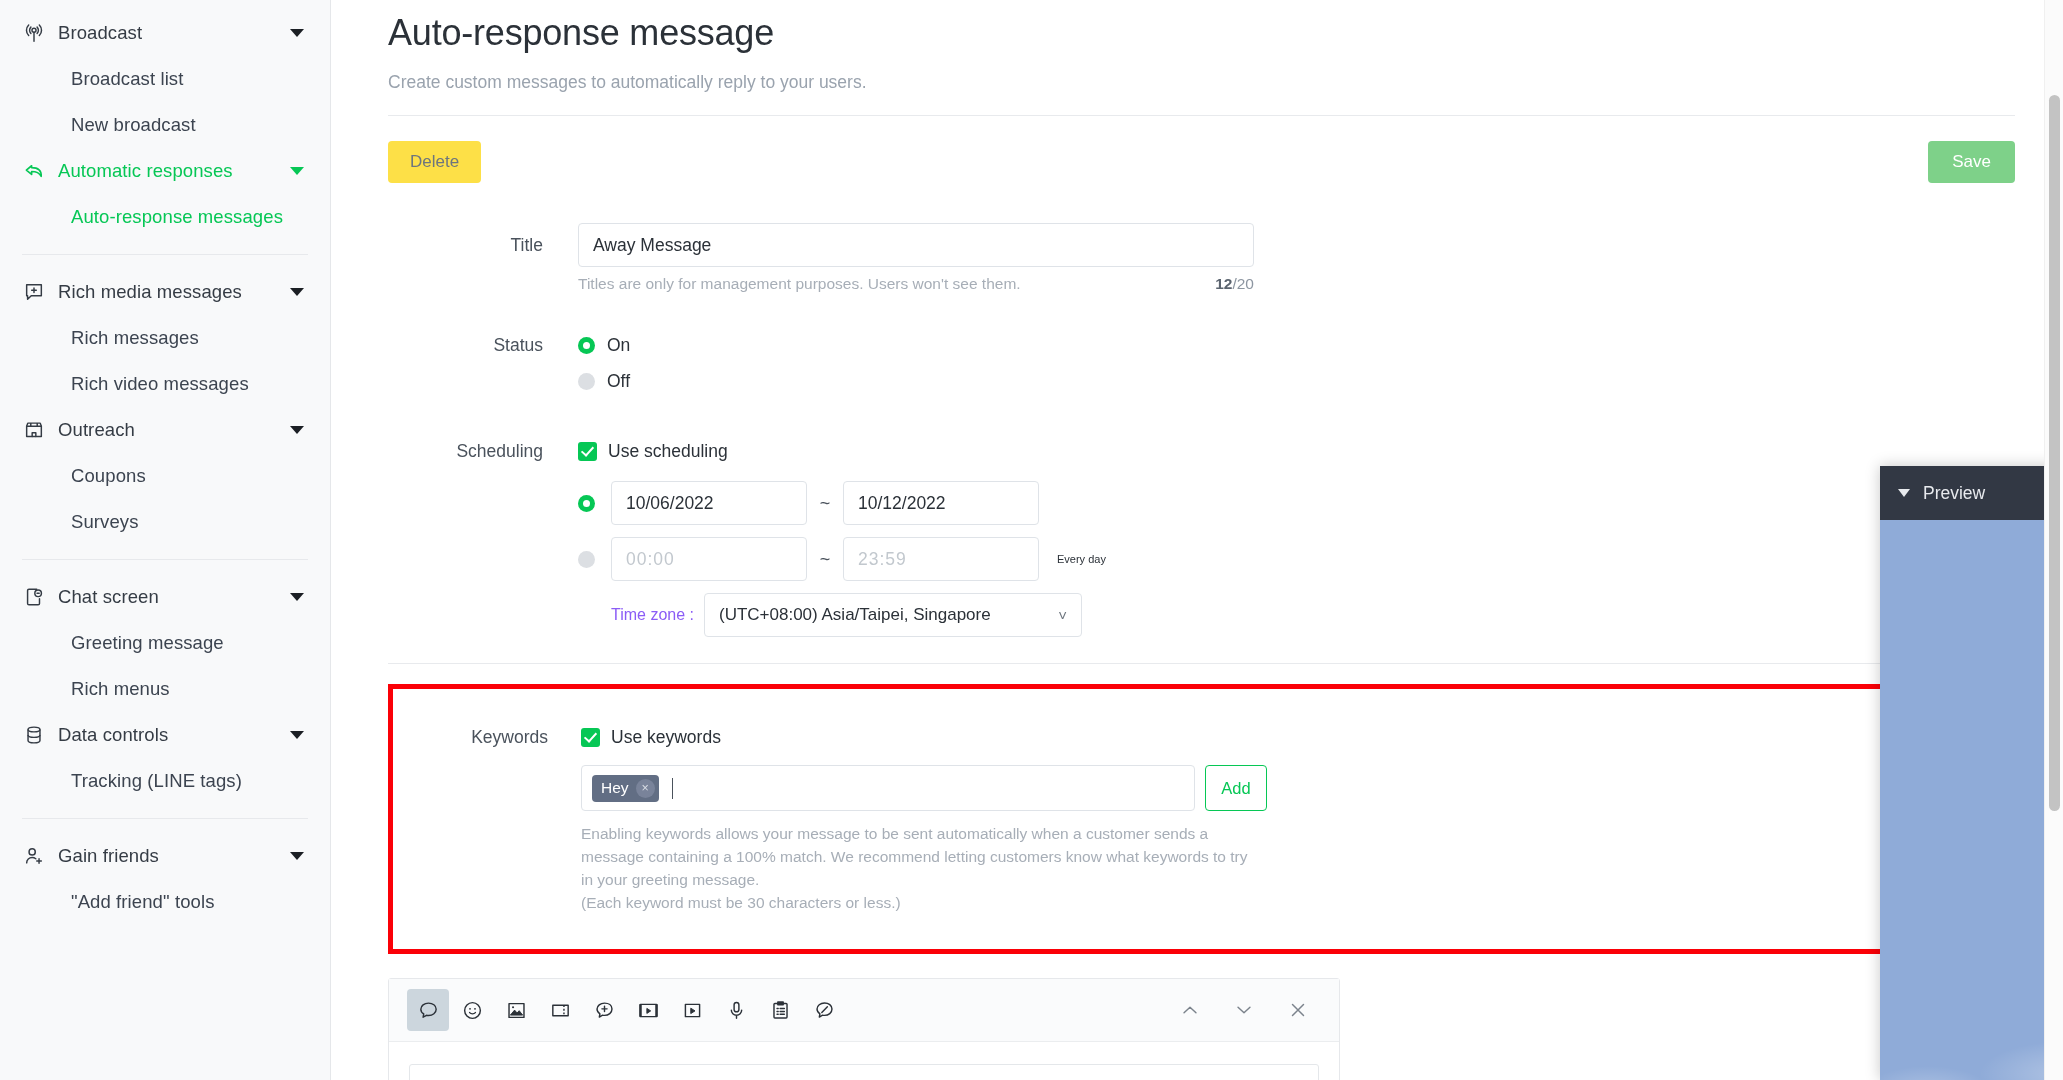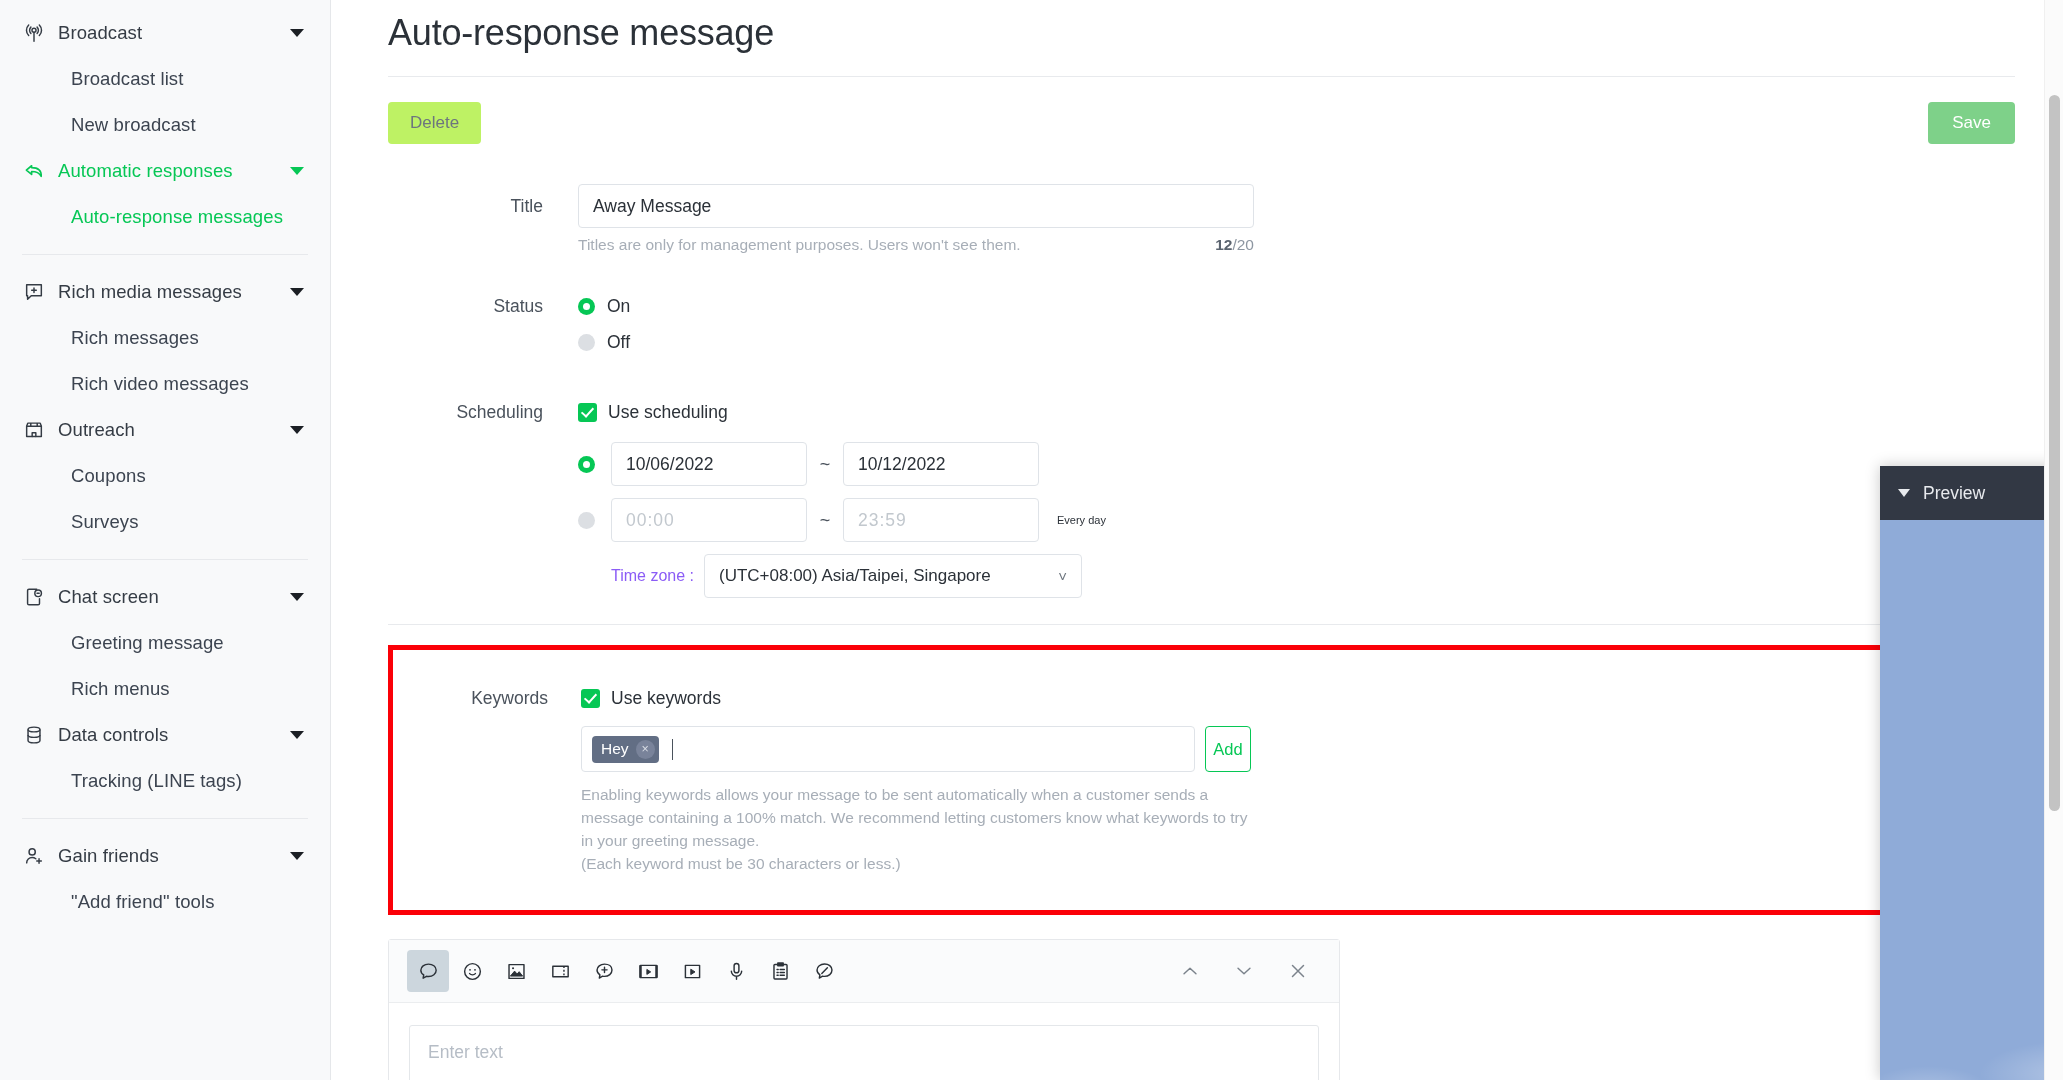--- a/index.html
+++ b/index.html
@@ -68,21 +68,21 @@
   .page-sub {
     font-size: 17.5px; color: #9aa3ae; margin-top: 18px;
   }
   .rule { height: 1px; background: #e8eaed; margin-top: 22px; }
 
   .action-bar {
     display: flex; align-items: center;
     margin-top: 25px; height: 42px;
   }
   .btn-delete {
-    background: #bef264; color: #6d757e; border: none;
+    background: #fde047; color: #6d757e; border: none;
     font-size: 17px; font-family: inherit;
     padding: 0 22px; height: 42px; border-radius: 4px; cursor: pointer;
   }
   .btn-save {
     margin-left: auto;
     background: #7ed189; color: #ffffff; border: none;
     font-size: 17px; font-family: inherit;
     padding: 0 24px; height: 42px; border-radius: 4px; cursor: pointer;
   }
 
@@ -188,21 +188,21 @@
   .chip .chip-x {
     display: inline-flex; align-items: center; justify-content: center;
     width: 19px; height: 19px; border-radius: 50%;
     background: #79839a; color: #d9dde5; font-size: 12.5px;
     margin-left: 7px; cursor: pointer;
   }
   .caret-bar {
     width: 1.5px; height: 21px; background: #4a525c; margin-left: 13px;
   }
   .btn-add {
-    margin-left: 10px; width: 46px; height: 46px;
+    margin-left: 10px; width: 62px; height: 46px;
     background: #ffffff; color: #06c755;
     border: 1.6px solid #06c755; border-radius: 4px;
     font-size: 16.5px; font-family: inherit; cursor: pointer;
   }
   .kw-desc {
     width: 672px; margin-top: 12px;
     font-size: 15.5px; color: #a7aeb7; line-height: 1.47;
   }
   .kw-desc .l2 { margin-top: 1px; }
 
@@ -391,20 +391,21 @@
       </div>
       <div class="nav-child">"Add friend" tools</div>
     </div>
 
   </nav>
 
   <main class="main">
     <div class="main-inner">
 
       <h1 class="page-title">Auto-response message</h1>
+      <div class="page-sub">Create custom messages to automatically reply to your users.</div>
       <div class="rule"></div>
 
       <div class="action-bar">
         <button class="btn-delete">Delete</button>
         <button class="btn-save">Save</button>
       </div>
 
       <div class="form">
 
         <div class="frow">

